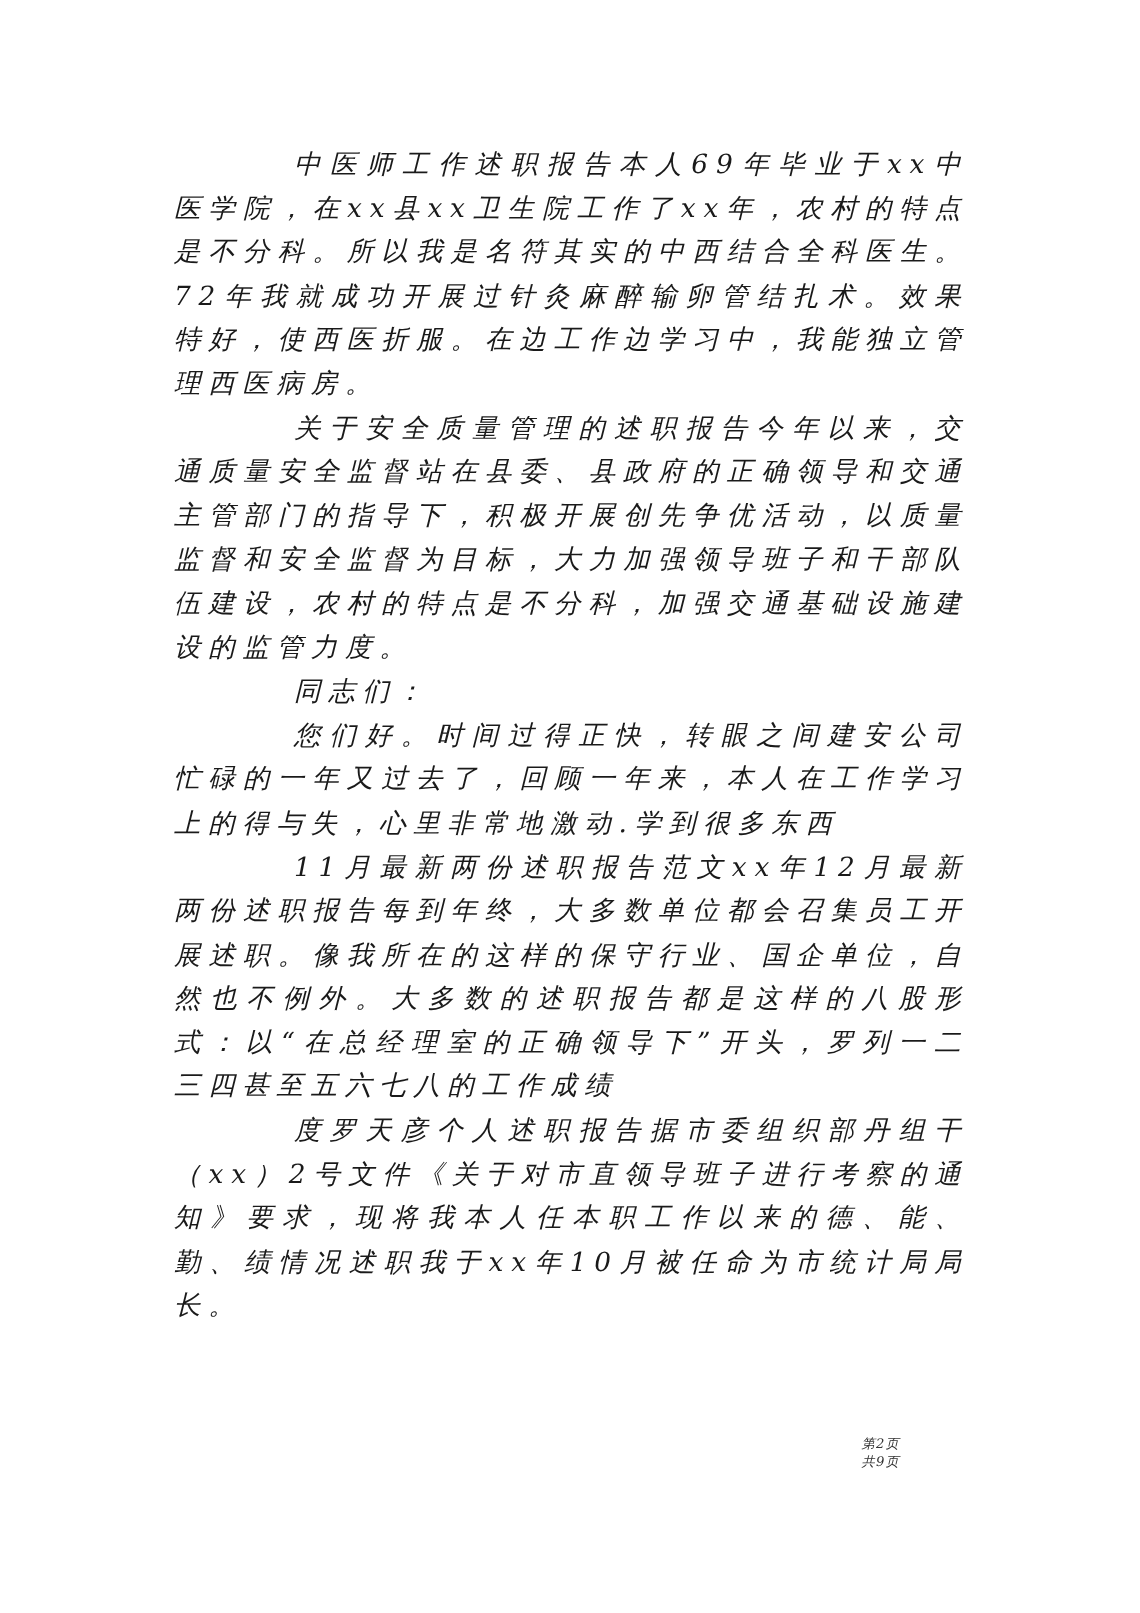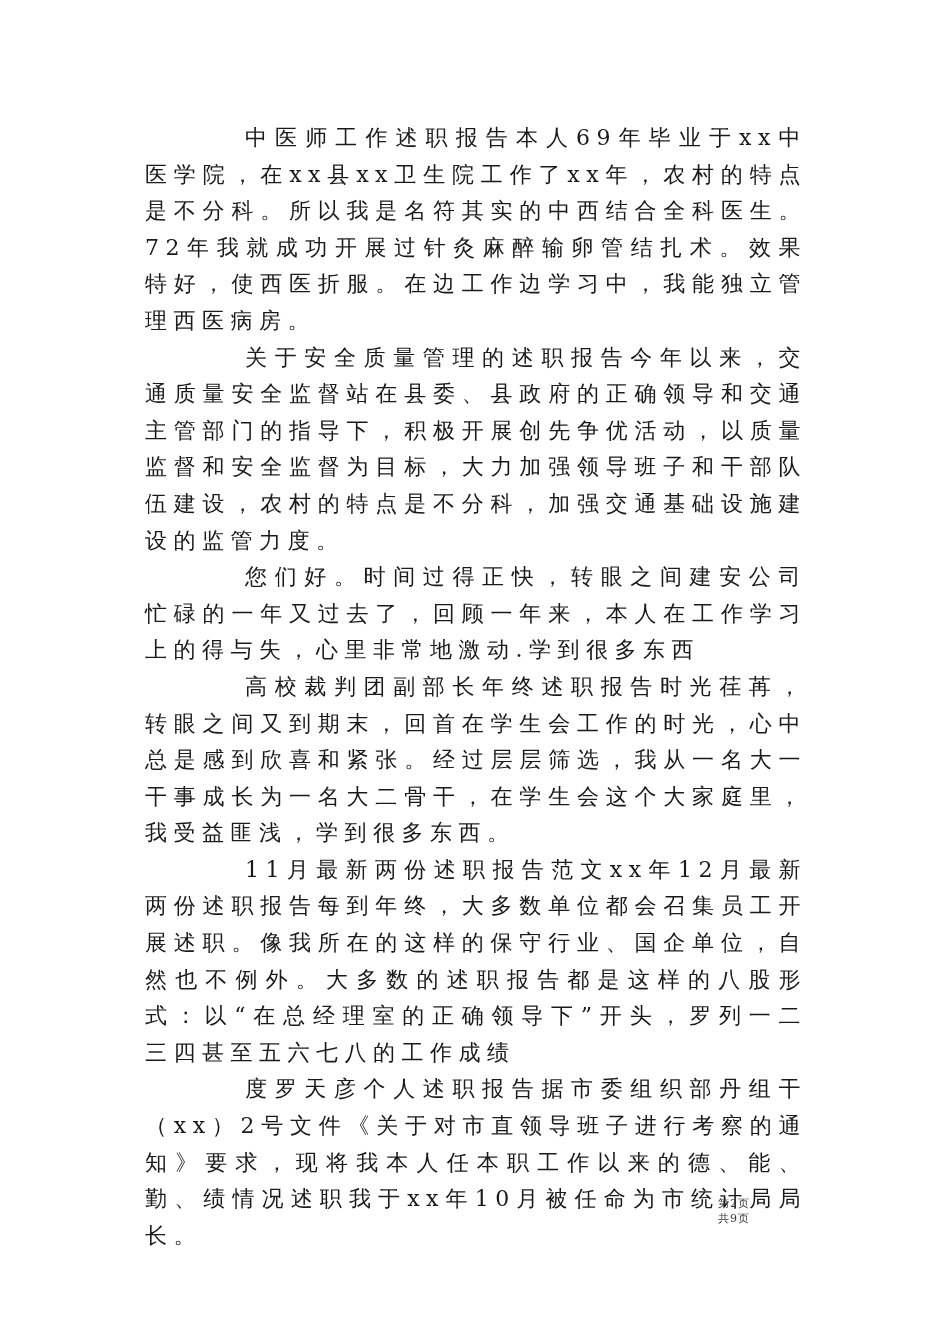--- a/index.html
+++ b/index.html
@@ -1,17 +1,17 @@
 <!DOCTYPE html>
 <html><head>
 <meta charset="utf-8">
 <style>
   html, body { margin: 0; padding: 0; background: #ffffff; }
   body { width: 950px; height: 1344px; position: relative; overflow: hidden; }
-  .page { position: absolute; left: 0; top: 0; width: 756px; height: 1344px; background: #fff; }
+  .page { position: absolute; left: 0; top: 0; width: 756px; height: 1344px; background: #fff; font-style: italic; }
   .content {
     position: absolute; left: 145px; top: 120px; width: 662px;
     font-family: "DejaVu Serif", "Liberation Serif", serif;
     font-size: 22px; line-height: 36.6px; color: #1a1a1a;
     letter-spacing: 6.5px;
   }
   .para { margin: 0; text-align: justify; text-indent: 100px; }
   .para.sal { text-indent: 100px; }
   .footer {
     position: absolute; left: 718px; top: 1196px;
@@ -19,19 +19,19 @@
     font-size: 11px; color: #333; letter-spacing: 1px;
   }
 </style>
 </head>
 <body>
 
 <div class="page">
   <div class="content">
     <p class="para">中医师工作述职报告本人69年毕业于xx中医学院，在xx县xx卫生院工作了xx年，农村的特点是不分科。所以我是名符其实的中西结合全科医生。72年我就成功开展过针灸麻醉输卵管结扎术。效果特好，使西医折服。在边工作边学习中，我能独立管理西医病房。</p>
     <p class="para">关于安全质量管理的述职报告今年以来，交通质量安全监督站在县委、县政府的正确领导和交通主管部门的指导下，积极开展创先争优活动，以质量监督和安全监督为目标，大力加强领导班子和干部队伍建设，农村的特点是不分科，加强交通基础设施建设的监管力度。</p>
+    <p class="para sal">同志们：</p>
     <p class="para">您们好。时间过得正快，转眼之间建安公司忙碌的一年又过去了，回顾一年来，本人在工作学习上的得与失，心里非常地激动.学到很多东西</p>
-    <p class="para">高校裁判团副部长年终述职报告时光荏苒，转眼之间又到期末，回首在学生会工作的时光，心中总是感到欣喜和紧张。经过层层筛选，我从一名大一干事成长为一名大二骨干，在学生会这个大家庭里，我受益匪浅，学到很多东西。</p>
     <p class="para">11月最新两份述职报告范文xx年12月最新两份述职报告每到年终，大多数单位都会召集员工开展述职。像我所在的这样的保守行业、国企单位，自然也不例外。大多数的述职报告都是这样的八股形式：以“在总经理室的正确领导下”开头，罗列一二三四甚至五六七八的工作成绩</p>
     <p class="para">度罗天彦个人述职报告据市委组织部丹组干（xx）2号文件《关于对市直领导班子进行考察的通知》要求，现将我本人任本职工作以来的德、能、勤、绩情况述职我于xx年10月被任命为市统计局局长。</p>
   </div>
   <div class="footer">第2页 共9页</div>
 </div>
 
 </body></html>

